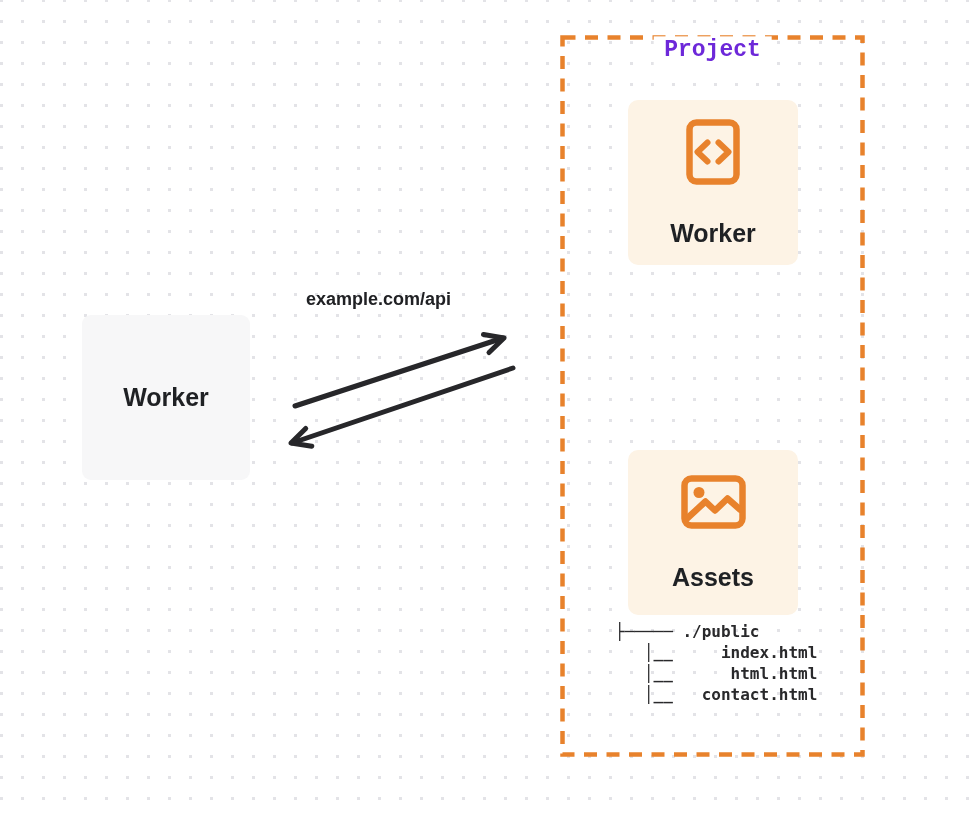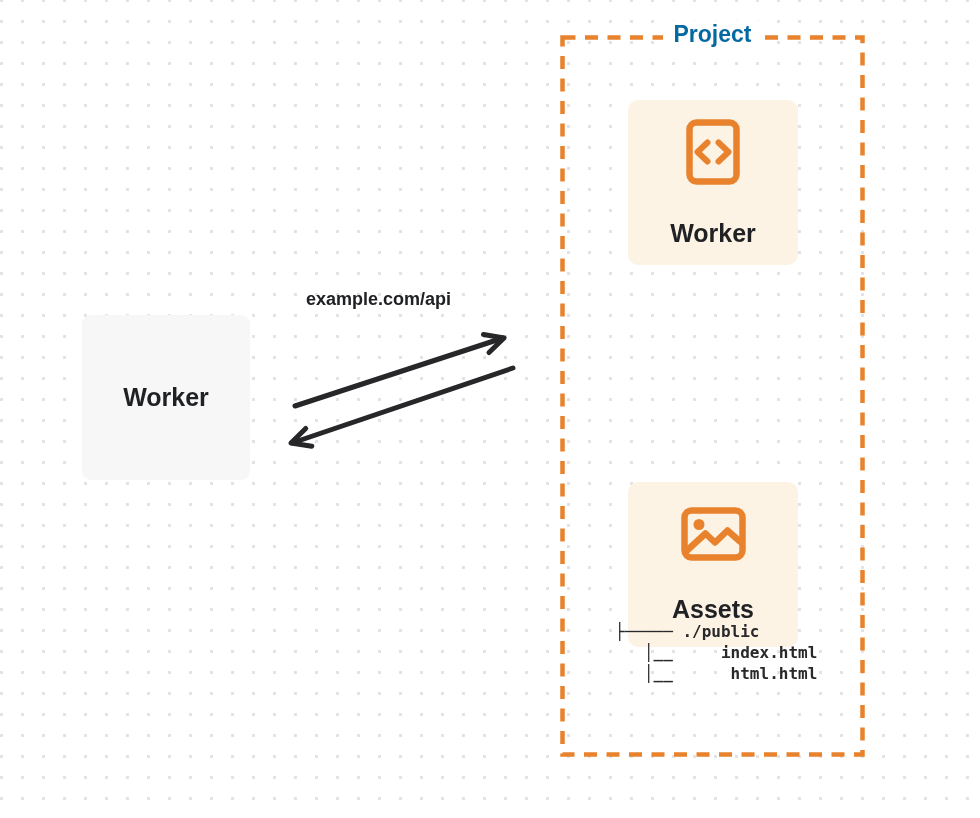--- a/index.html
+++ b/index.html
@@ -50,42 +50,43 @@
     position: absolute;
     left: 560px; top: 35px;
     width: 305px; height: 722px;
   }
   .project-border-svg {
     position: absolute; left: 0; top: 0;
     width: 305px; height: 722px;
   }
   .project-label {
     position: absolute;
-    left: 50%; top: 0;
+    left: 50%; top: 16px;
     transform: translate(-50%, -50%);
     background: #ffffff;
     padding: 2px 11px;
-    font-size: 23px; font-weight: 700; color: #0369a1;
+    font-size: 23px; font-weight: 700; color: #6d28d9;
     white-space: nowrap;
     line-height: 1.1;
+    font-family: Liberation Mono, monospace;
   }
 
   
   .card {
     position: absolute;
     left: 68px;
     width: 170px; height: 165px;
     background: #fdf3e5;
     border-radius: 10px;
     display: flex; flex-direction: column;
     align-items: center; justify-content: center;
     gap: 36px;
   }
   .card.worker { top: 65px; }
-  .card.assets { top: 415px; margin-top: 32px; }
+  .card.assets { top: 415px; }
   .card .node-label {
     font-size: 25px; font-weight: 700; color: #1f2124;
     line-height: 1;
   }
 
   
   .file-tree {
     position: absolute;
     left: 597px; top: 621px;
     font-family: "DejaVu Sans Mono", monospace;
@@ -143,15 +144,16 @@
         <circle cx="18" cy="17.5" r="5.5" fill="#e8822c"></circle>
       </svg>
       <span class="node-label">Assets</span>
     </div>
   </div>
 
   <div class="file-tree">
     <div class="tree-line">├───── ./public</div>
     <div class="tree-line">   │__     index.html</div>
     <div class="tree-line">   │__      html.html</div>
+    <div class="tree-line">   │__   contact.html</div>
   </div>
 
 </div>
 
 </body></html>

